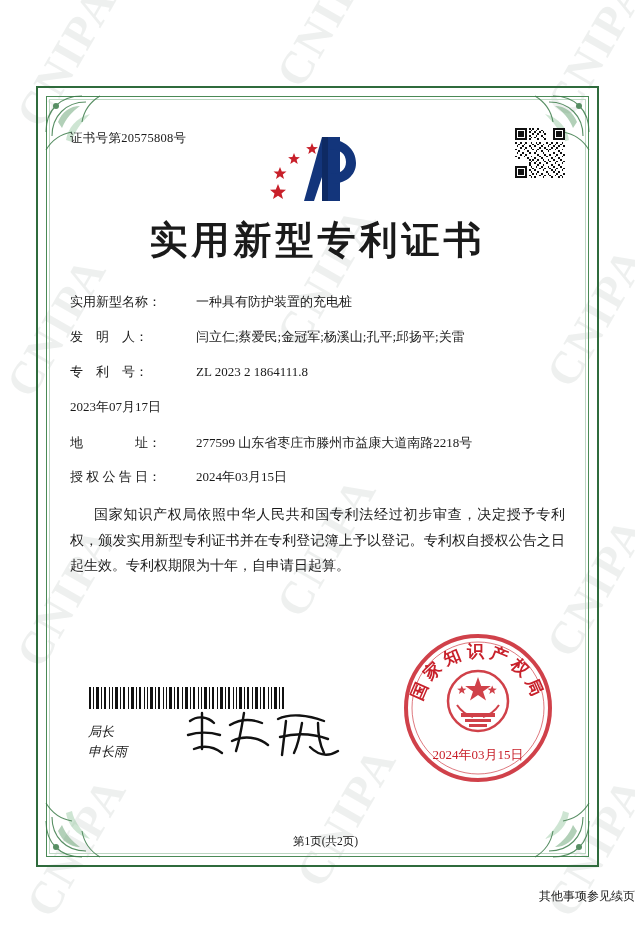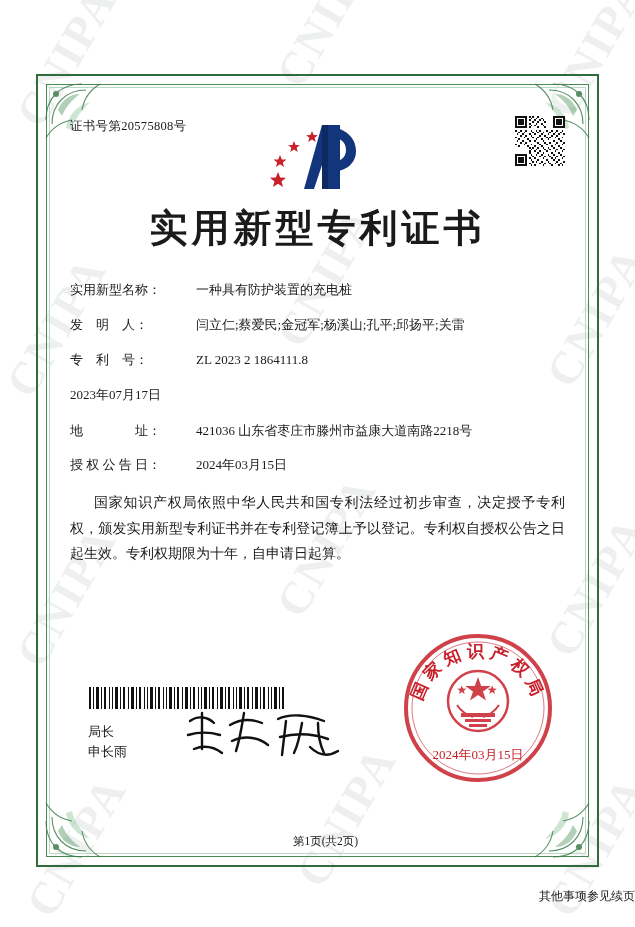--- a/index.html
+++ b/index.html
@@ -33,20 +33,21 @@
     transform: rotate(-60deg);
     transform-origin: center center;
     white-space: nowrap;
   }
 
   
   .page {
     position: absolute;
     inset: 0;
     z-index: 2;
+    margin-top: 12px;
   }
   .border-outer {
     position: absolute;
     left: 36px;
     top: 74px;
     right: 36px;
     bottom: 60px;
     border: 2px solid #2f6b3c;
   }
   .border-inner {
@@ -164,20 +165,21 @@
     width: 198px;
     height: 22px;
   }
 
   .signature-block {
     position: absolute;
     left: 18px;
     bottom: 82px;
     font-size: 13px;
     line-height: 1.5;
+    font-style: italic;
   }
 
   .hand-sign {
     position: absolute;
     left: 108px;
     bottom: 80px;
     width: 170px;
     height: 58px;
   }
 
@@ -501,21 +503,21 @@
       <div class="val">ZL 2023 2 1864111.8</div>
     </div>
 
     <div class="field">
       <div class="val">2023年07月17日</div>
     </div>
 
 
     <div class="field">
       <div class="lbl">地　　　　址：</div>
-      <div class="val">421036 山东省枣庄市滕州市益康大道南路2218号</div>
+      <div class="val">277599 山东省枣庄市滕州市益康大道南路2218号</div>
     </div>
 
     <div class="row2">
       <div class="c1">
         <div class="lbl">授 权 公 告 日：</div>
         <div class="val">2024年03月15日</div>
       </div>
       <div class="c2">
       </div>
     </div>

